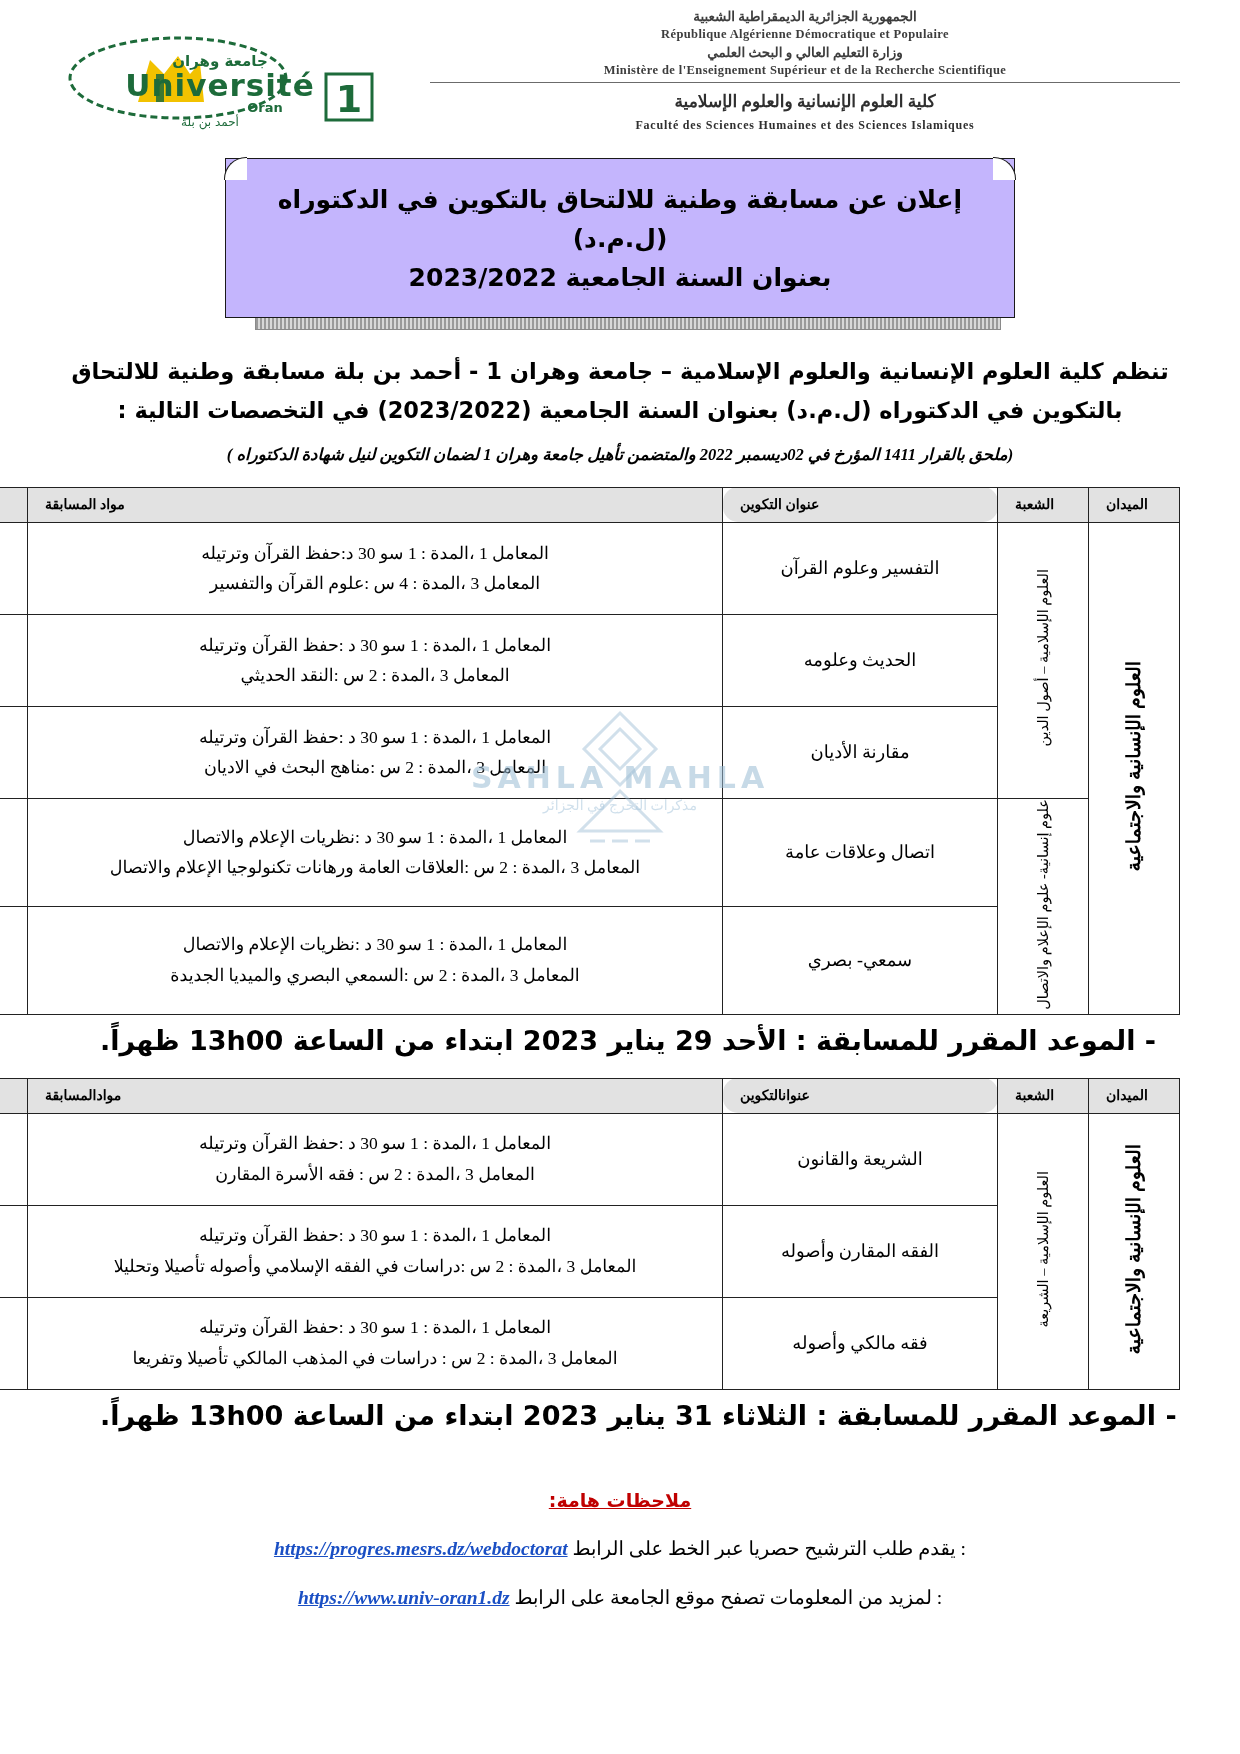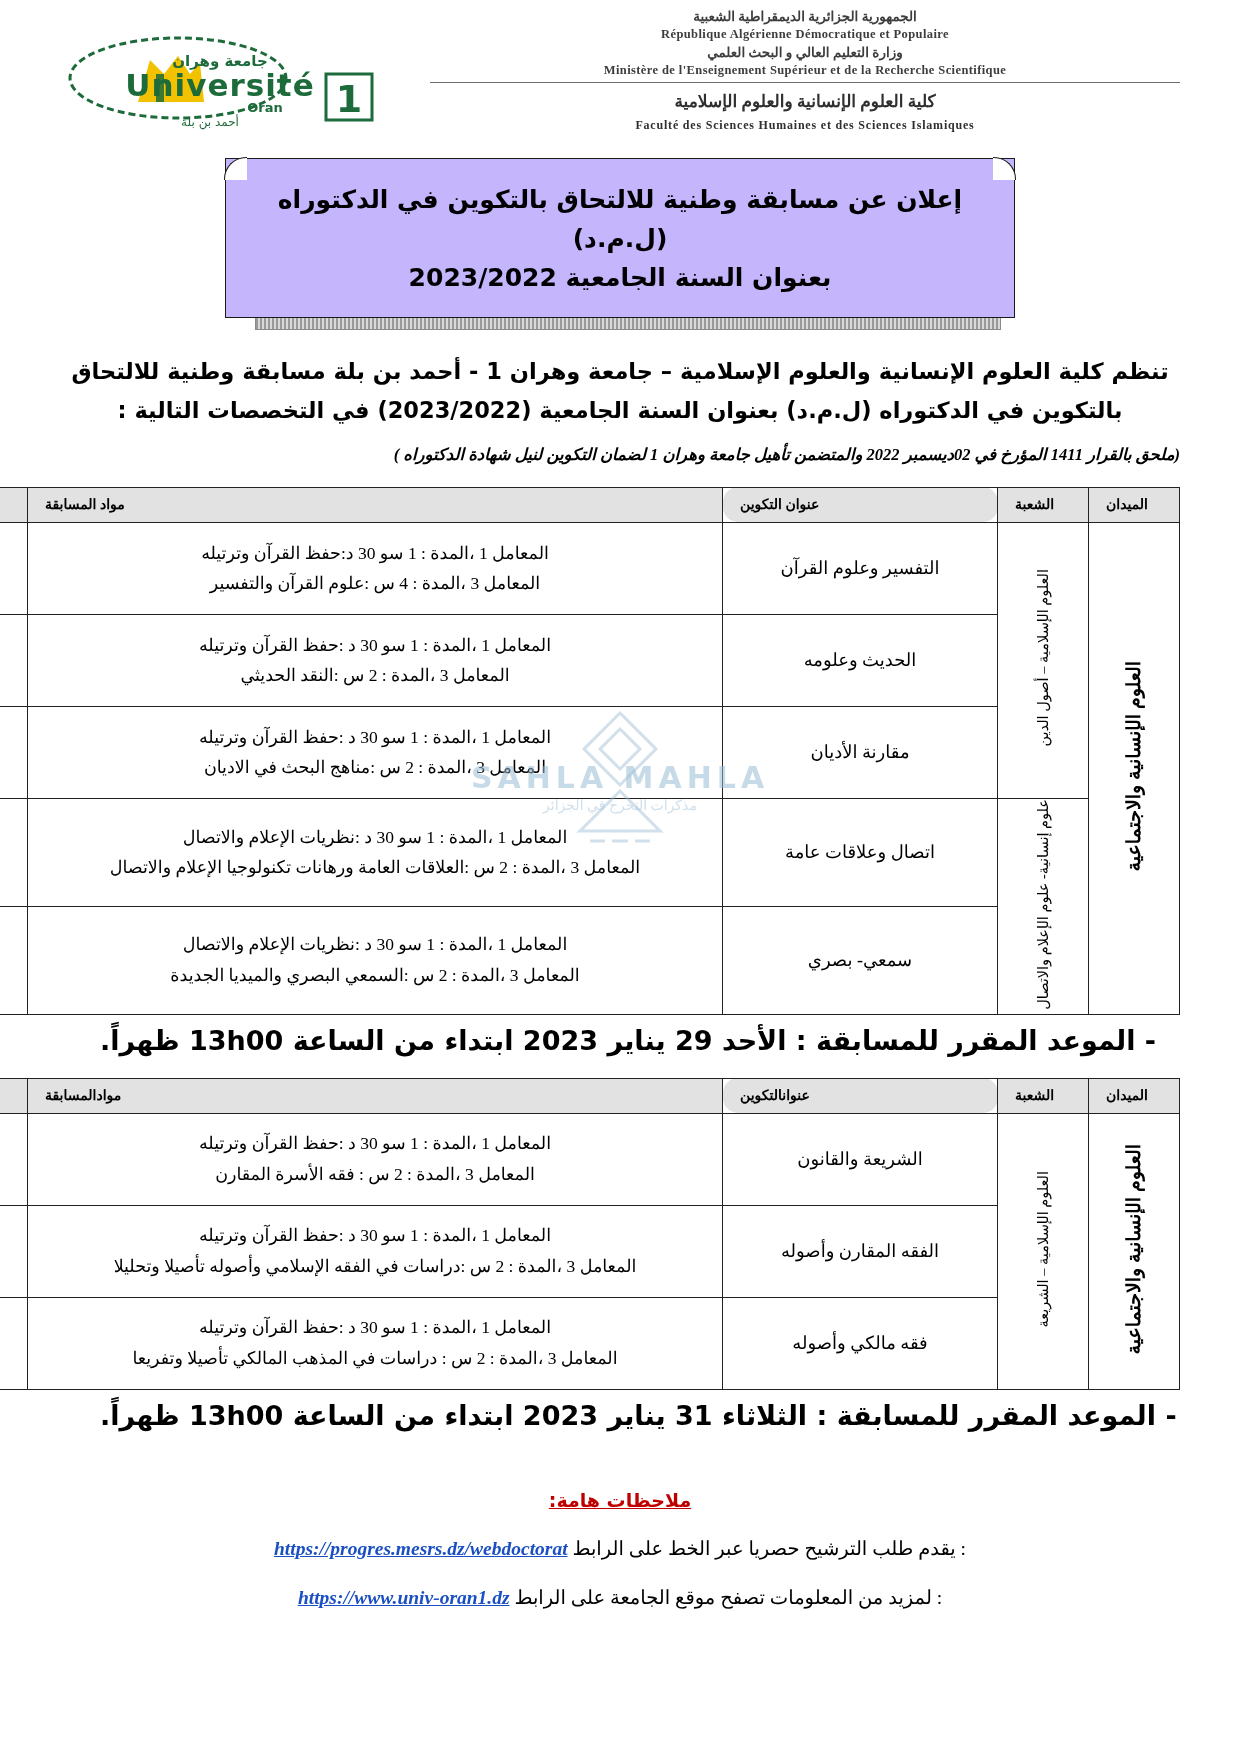--- a/index.html
+++ b/index.html
@@ -135,21 +135,21 @@
     text-align: center;
     font-family: "DejaVu Sans", sans-serif;
     font-size: 22.5px;
     font-weight: bold;
     line-height: 1.7;
     margin-top: 22px;
     padding: 0 4px;
   }
   .decree {
     direction: rtl;
-    text-align: right;
+    text-align: center;
     font-family: "Liberation Serif", serif;
     font-style: italic;
     font-weight: bold;
     font-size: 16.5px;
     margin-top: 16px;
   }
 
   
   table.grid {
     width: 1100px;

